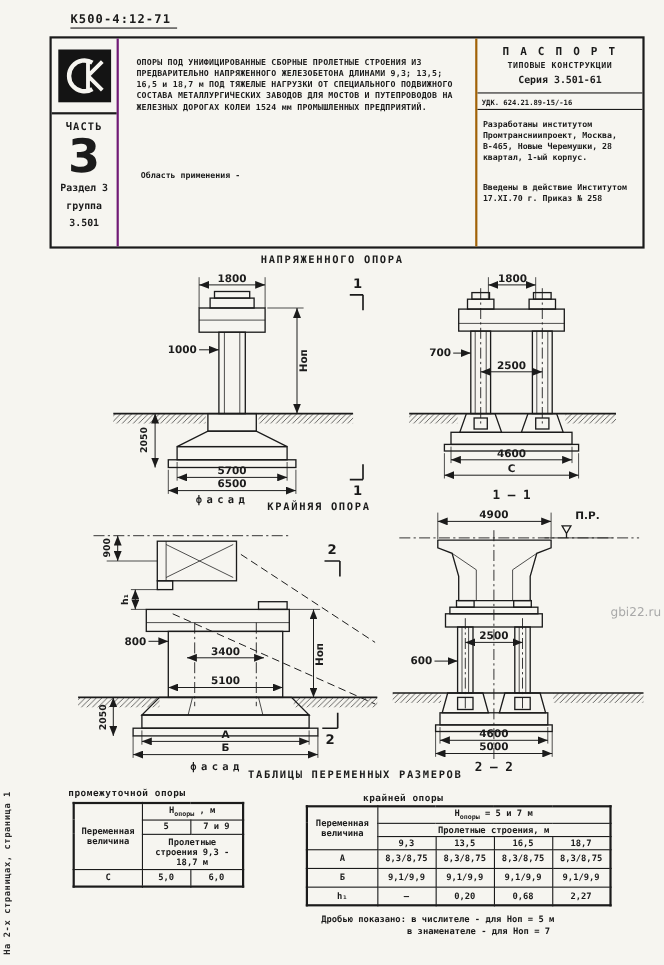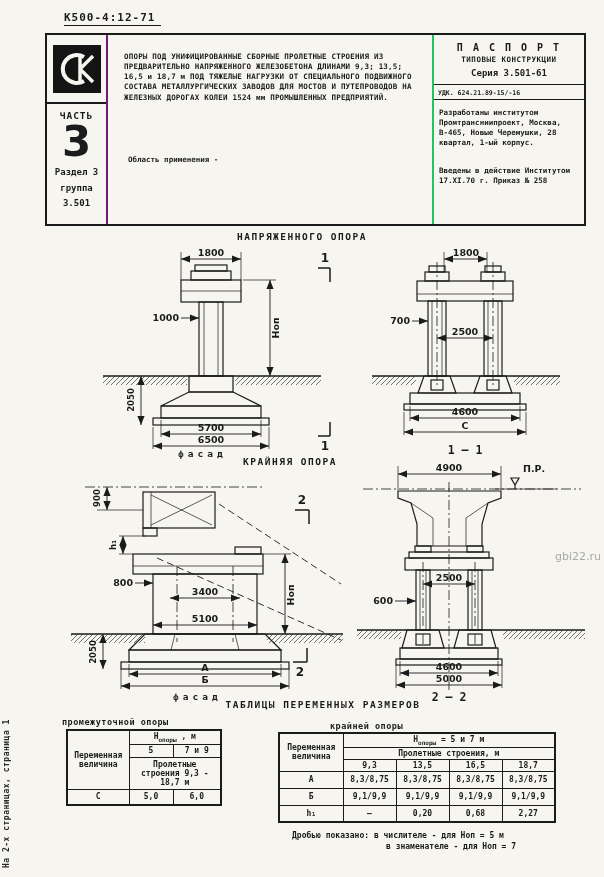--- a/index.html
+++ b/index.html
@@ -24,21 +24,21 @@
   .hdr { left:45px; top:33px; width:541px; height:193px;
     border:2px solid #1b1b1b; display:grid; grid-template-columns:61px 326px 1fr;
     background:transparent; }
   .hdr-left { border-right:2px solid #701a75; display:flex; flex-direction:column; }
   .logo-cell { height:69px; border-bottom:2px solid #1b1b1b;
     display:flex; align-items:center; justify-content:center; }
   .part-cell { flex:1; text-align:center; padding-top:6px; }
   .part-label { font-size:9.5px; font-weight:bold; letter-spacing:1px; }
   .part-num { font-family:"DejaVu Sans", sans-serif; font-size:42px; font-weight:bold; line-height:1.0; }
   .part-sub { font-size:9px; font-weight:bold; line-height:1.4; margin-top:3px; }
-  .hdr-mid { border-right:2px solid #22c55e; position:relative; }
+  .hdr-mid { border-right:2px solid #a16207; position:relative; }
   .title-block { margin:17px 8px 0 16px; font-size:7.5px; font-weight:bold;
     line-height:1.35; letter-spacing:0.2px; }
   .app-block { position:absolute; left:20px; top:120px; width:300px;
     display:flex; font-size:7.5px; font-weight:bold; line-height:1.35; }
   .app-label { width:106px; flex:none; }
   .app-text  { width:190px; }
   .hdr-right { display:flex; flex-direction:column; font-weight:bold; }
   .pass-cell { height:50px; border-bottom:1.5px solid #1b1b1b; text-align:center; padding-top:7px; }
   .pass-title { font-size:10px; letter-spacing:2px; }
   .pass-sub { font-size:7.5px; margin-top:2px; letter-spacing:0.5px; }
@@ -393,16 +393,16 @@
     <td style="height:17px">h₁</td>
     <td>—</td>
     <td>0,20</td>
     <td>0,68</td>
     <td>2,27</td>
   </tr>
 </tbody>
   </table>
 
 <div class="fnote" style="left:292px; top:831px">Дробью показано: в числителе - для Ноп = 5 м</div>
-<div class="fnote2" style="left:386px; top:842px">в знаменателе - для Ноп = 7</div>
+<div class="fnote2" style="left:370px; top:842px">в знаменателе - для Ноп = 7</div>
 
 <div class="abs side-note">На 2-х страницах, страница 1</div>
 <div class="abs watermark">gbi22.ru</div>
 
 </body></html>

